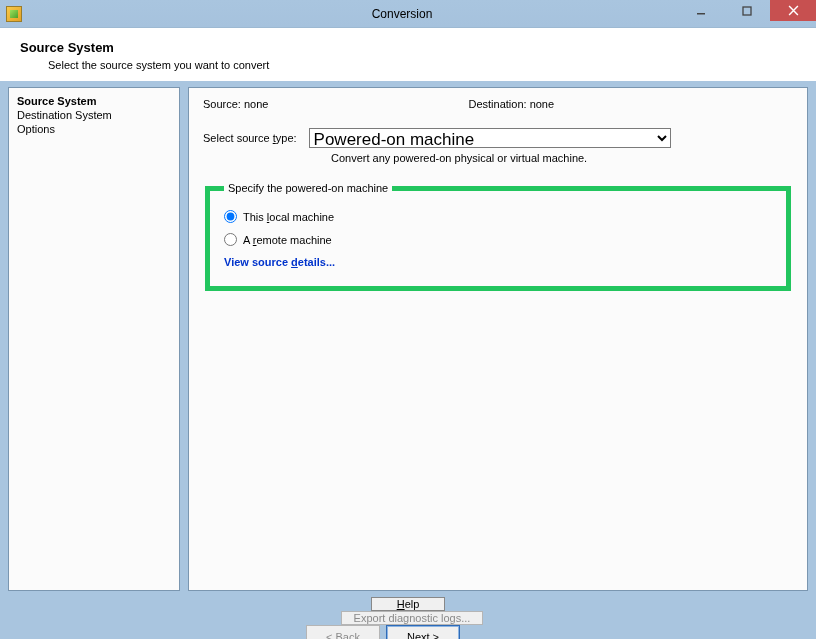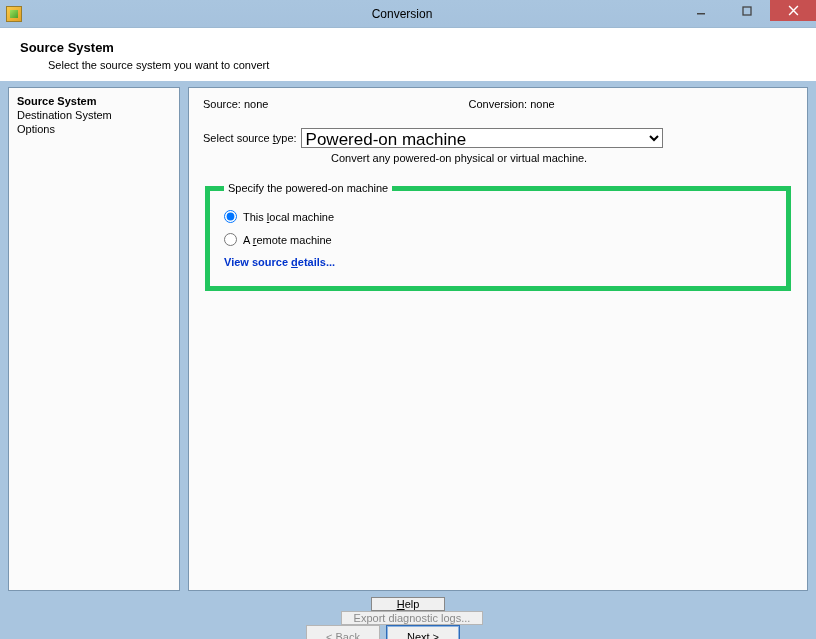--- a/index.html
+++ b/index.html
@@ -106,21 +106,21 @@
   .src-dst-row {
     display:flex;
     gap:200px;
     font-size:11px;
     margin-bottom:18px;
   }
   .src-dst-row b { font-weight:normal;text-align:center; }
   .select-row {
     display:flex;
     align-items:center;
-    gap:4px;
+    gap:12px;
     margin-bottom:4px;
   }
   .select-row label { font-size:11px; }
   select.source-type {
     flex:0 0 362px;
     height:20px;
     font-family:inherit;
     font-size:17px;
     background:#fff;
     border:1px solid #7a7a7a;
@@ -239,21 +239,21 @@
     </div>
 
     <div class="main">
 
       <div class="src-dst-row">
         <div>
           <b>Source:</b>
           <span>none</span>
         </div>
         <div>
-          <b>Conversion:</b>
+          <b>Destination:</b>
           <span>none</span>
         </div>
       </div>
 
       <div class="select-row">
         <label><span>Select source </span><span class="underline-accel">t</span><span>ype:</span></label>
         <select class="source-type">
           <option selected="">Powered-on machine</option>
         </select>
       </div>

